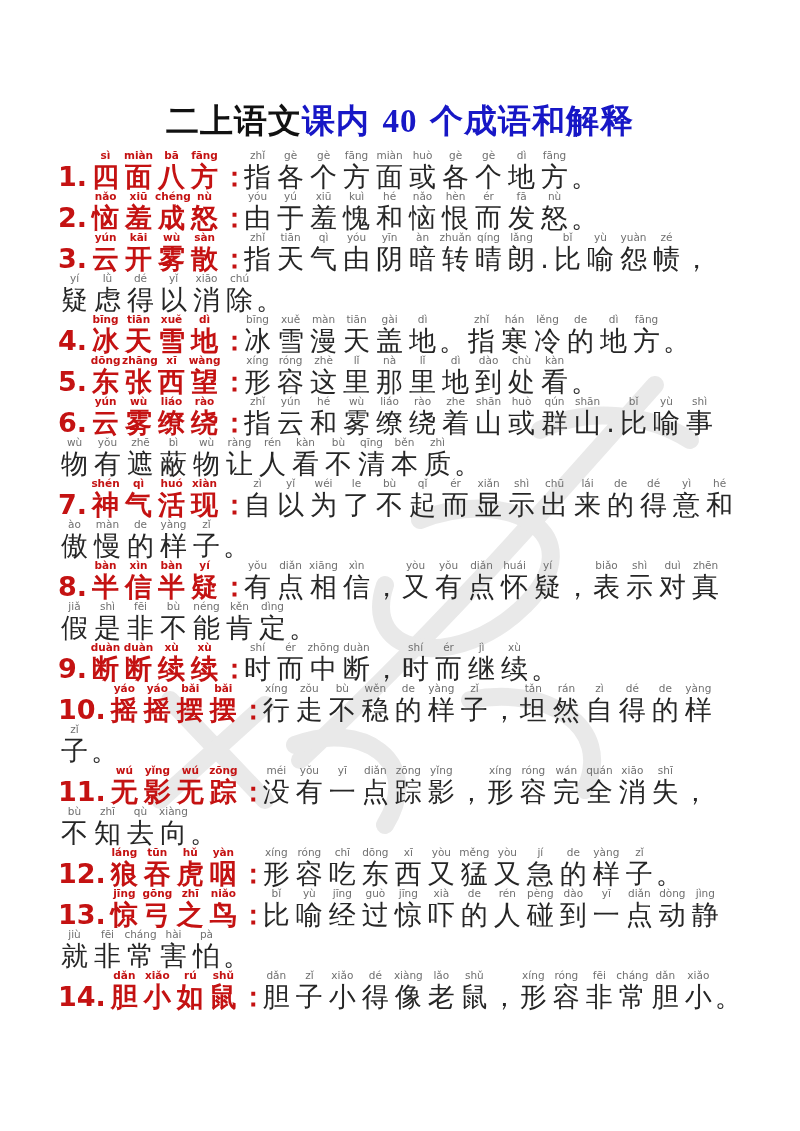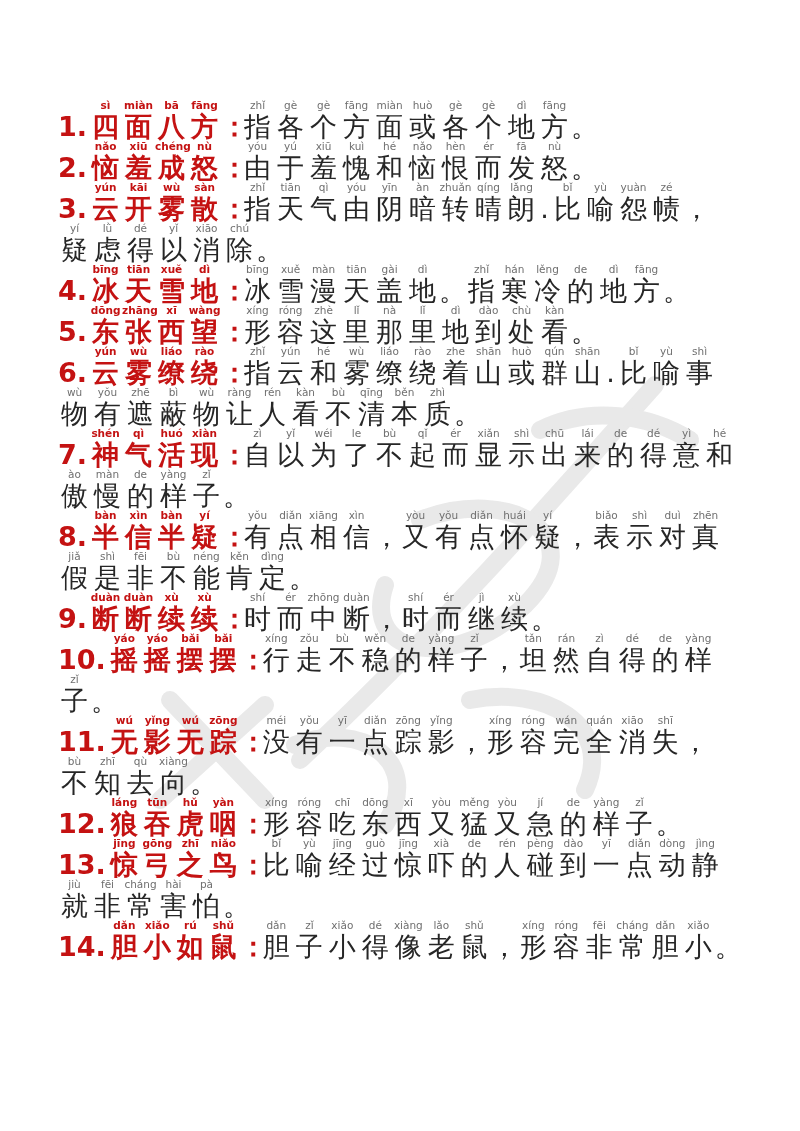--- a/index.html
+++ b/index.html
@@ -74,20 +74,23 @@
     <path d="M420,520 C510,485 595,535 525,605 C460,670 360,660 385,585"></path>
     <path d="M540,430 C590,405 650,415 690,440"></path>
     <path d="M170,700 L265,800"></path>
     <path d="M265,705 L160,800"></path>
     <path d="M295,745 C360,720 425,760 385,825"></path>
     <path d="M470,700 C545,685 615,725 585,790"></path>
   </svg>
 
   <div class="content">
 
+    <div class="title">
+      <span class="t-black">二上语文</span><span class="t-blue"><span>课内 </span><span class="t-num">40</span><span> 个成语和解释</span></span>
+    </div>
 
     <div class="entries">
         <div class="entry">
           <div class="row"><span class="cell num"><span class="py">&nbsp;</span><span class="ch">1.</span></span><span class="cell idiom"><span class="py">sì</span><span class="ch">四</span></span><span class="cell idiom"><span class="py">miàn</span><span class="ch">面</span></span><span class="cell idiom"><span class="py">bā</span><span class="ch">八</span></span><span class="cell idiom"><span class="py">fāng</span><span class="ch">方</span></span><span class="cell sep"><span class="py">&nbsp;</span><span class="ch">：</span></span><span class="cell"><span class="py">zhǐ</span><span class="ch">指</span></span><span class="cell"><span class="py">gè</span><span class="ch">各</span></span><span class="cell"><span class="py">gè</span><span class="ch">个</span></span><span class="cell"><span class="py">fāng</span><span class="ch">方</span></span><span class="cell"><span class="py">miàn</span><span class="ch">面</span></span><span class="cell"><span class="py">huò</span><span class="ch">或</span></span><span class="cell"><span class="py">gè</span><span class="ch">各</span></span><span class="cell"><span class="py">gè</span><span class="ch">个</span></span><span class="cell"><span class="py">dì</span><span class="ch">地</span></span><span class="cell"><span class="py">fāng</span><span class="ch">方</span></span><span class="cell p-cjk"><span class="py">&nbsp;</span><span class="ch">。</span></span></div>
         </div>
         <div class="entry">
           <div class="row"><span class="cell num"><span class="py">&nbsp;</span><span class="ch">2.</span></span><span class="cell idiom"><span class="py">nǎo</span><span class="ch">恼</span></span><span class="cell idiom"><span class="py">xiū</span><span class="ch">羞</span></span><span class="cell idiom"><span class="py">chéng</span><span class="ch">成</span></span><span class="cell idiom"><span class="py">nù</span><span class="ch">怒</span></span><span class="cell sep"><span class="py">&nbsp;</span><span class="ch">：</span></span><span class="cell"><span class="py">yóu</span><span class="ch">由</span></span><span class="cell"><span class="py">yú</span><span class="ch">于</span></span><span class="cell"><span class="py">xiū</span><span class="ch">羞</span></span><span class="cell"><span class="py">kuì</span><span class="ch">愧</span></span><span class="cell"><span class="py">hé</span><span class="ch">和</span></span><span class="cell"><span class="py">nǎo</span><span class="ch">恼</span></span><span class="cell"><span class="py">hèn</span><span class="ch">恨</span></span><span class="cell"><span class="py">ér</span><span class="ch">而</span></span><span class="cell"><span class="py">fā</span><span class="ch">发</span></span><span class="cell"><span class="py">nù</span><span class="ch">怒</span></span><span class="cell p-cjk"><span class="py">&nbsp;</span><span class="ch">。</span></span></div>
         </div>
         <div class="entry">
           <div class="row"><span class="cell num"><span class="py">&nbsp;</span><span class="ch">3.</span></span><span class="cell idiom"><span class="py">yún</span><span class="ch">云</span></span><span class="cell idiom"><span class="py">kāi</span><span class="ch">开</span></span><span class="cell idiom"><span class="py">wù</span><span class="ch">雾</span></span><span class="cell idiom"><span class="py">sàn</span><span class="ch">散</span></span><span class="cell sep"><span class="py">&nbsp;</span><span class="ch">：</span></span><span class="cell"><span class="py">zhǐ</span><span class="ch">指</span></span><span class="cell"><span class="py">tiān</span><span class="ch">天</span></span><span class="cell"><span class="py">qì</span><span class="ch">气</span></span><span class="cell"><span class="py">yóu</span><span class="ch">由</span></span><span class="cell"><span class="py">yīn</span><span class="ch">阴</span></span><span class="cell"><span class="py">àn</span><span class="ch">暗</span></span><span class="cell"><span class="py">zhuǎn</span><span class="ch">转</span></span><span class="cell"><span class="py">qíng</span><span class="ch">晴</span></span><span class="cell"><span class="py">lǎng</span><span class="ch">朗</span></span><span class="cell p-narrow"><span class="py">&nbsp;</span><span class="ch">.</span></span><span class="cell"><span class="py">bǐ</span><span class="ch">比</span></span><span class="cell"><span class="py">yù</span><span class="ch">喻</span></span><span class="cell"><span class="py">yuàn</span><span class="ch">怨</span></span><span class="cell"><span class="py">zé</span><span class="ch">帻</span></span><span class="cell p-cjk"><span class="py">&nbsp;</span><span class="ch">，</span></span></div>

